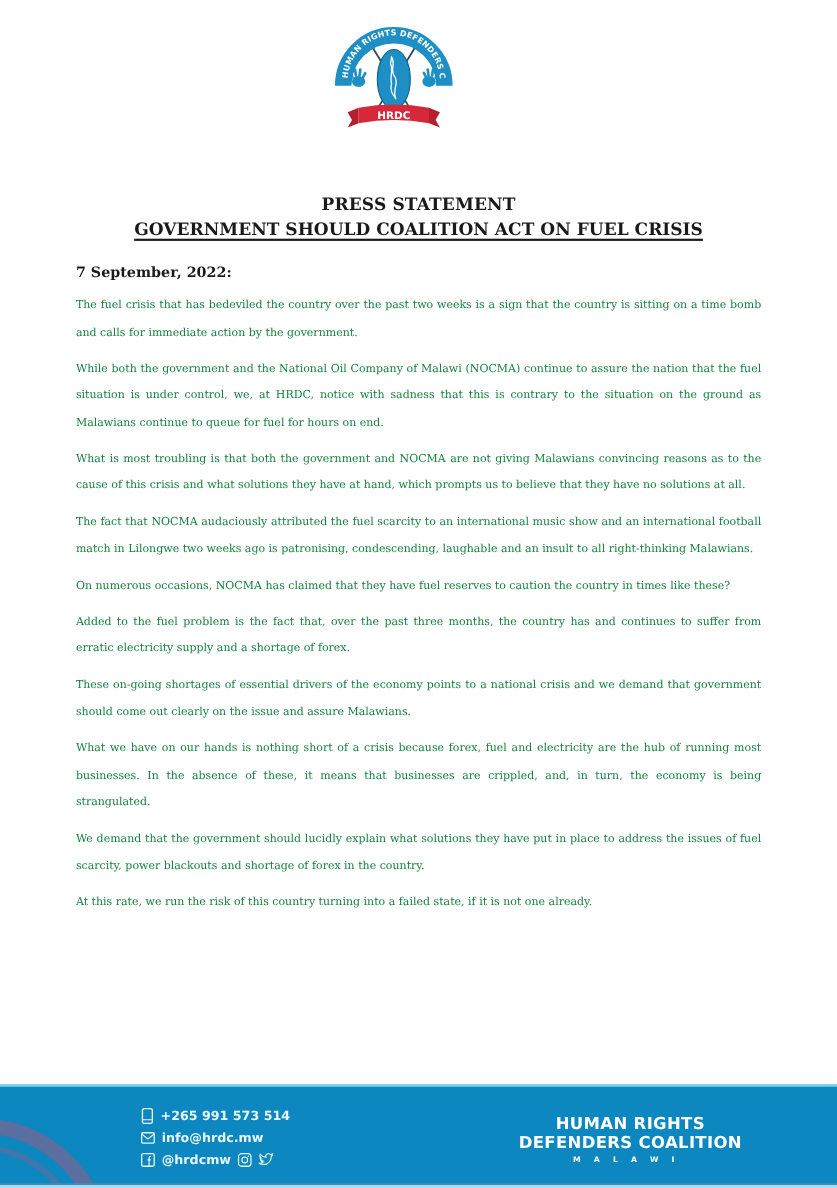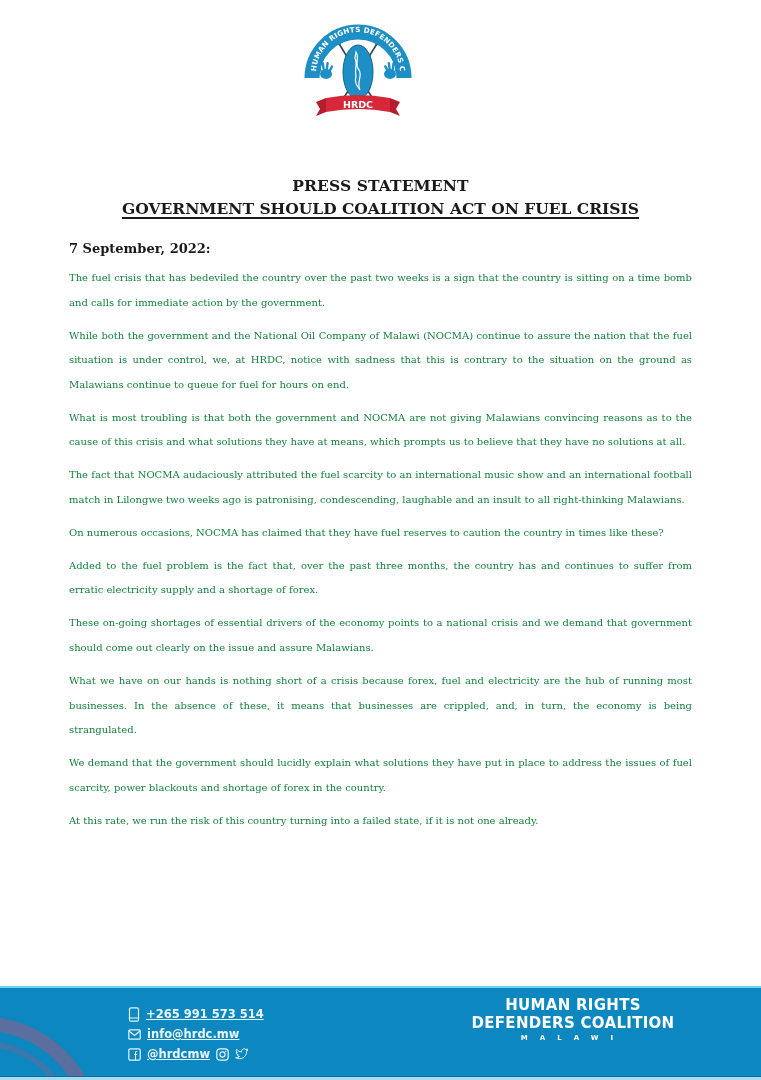--- a/index.html
+++ b/index.html
@@ -37,24 +37,24 @@
   .footer .bottom-strip {
     position: absolute; left: 0; bottom: 0; width: 100%; height: 5px; background: #a9dbef;
     border-top: 1px solid #0a6d9c;
   }
   .footer .arcs { position: absolute; left: -60px; top: 10px; }
   .contacts {
     position: absolute; left: 128px; top: 16px;
     font-family: "DejaVu Sans", "Liberation Sans", sans-serif; font-size: 11.5px;
     font-weight: bold; color: #e8f6fc; line-height: 20px;
   }
-  .contact-row { display: flex; align-items: center; gap: 6px; height: 20px; text-decoration: underline; }
+  .contact-row { display: flex; align-items: center; gap: 6px; height: 20px; }
   .contact-row svg { flex: none; }
   .org-name {
-    position: absolute; left: 448px; top: 8px; width: 250px; text-align: center;
+    position: absolute; left: 448px; top: 24px; width: 250px; text-align: center;
     font-family: "DejaVu Sans", "Liberation Sans", sans-serif; font-weight: bold;
     color: #ffffff; font-size: 15px; line-height: 18px; letter-spacing: 0.3px;
   }
   .org-name .malawi {
     display: block; font-size: 7px; letter-spacing: 12px; line-height: 10px; margin-top: 1px;
   }
 </style>
 </head>
 <body>
 
@@ -97,21 +97,21 @@
   </svg>
 </div>
 
 <div class="press-title">PRESS STATEMENT</div>
 <div class="headline"><span>GOVERNMENT SHOULD COALITION ACT ON FUEL CRISIS</span></div>
 <div class="date">7 September, 2022:</div>
 
 <div class="body-text">
   <p>The fuel crisis that has bedeviled the country over the past two weeks is a sign that the country is sitting on a time bomb and calls for immediate action by the government.</p>
   <p>While both the government and the National Oil Company of Malawi (NOCMA) continue to assure the nation that the fuel situation is under control, we, at HRDC, notice with sadness that this is contrary to the situation on the ground as Malawians continue to queue for fuel for hours on end.</p>
-  <p>What is most troubling is that both the government and NOCMA are not giving Malawians convincing reasons as to the cause of this crisis and what solutions they have at means, which prompts us to believe that they have no solutions at all.</p>
+  <p>What is most troubling is that both the government and NOCMA are not giving Malawians convincing reasons as to the cause of this crisis and what solutions they have at hand, which prompts us to believe that they have no solutions at all.</p>
   <p>The fact that NOCMA audaciously attributed the fuel scarcity to an international music show and an international football match in Lilongwe two weeks ago is patronising, condescending, laughable and an insult to all right-thinking Malawians.</p>
   <p>On numerous occasions, NOCMA has claimed that they have fuel reserves to caution the country in times like these?</p>
   <p>Added to the fuel problem is the fact that, over the past three months, the country has and continues to suffer from erratic electricity supply and a shortage of forex.</p>
   <p>These on-going shortages of essential drivers of the economy points to a national crisis and we demand that government should come out clearly on the issue and assure Malawians.</p>
   <p>What we have on our hands is nothing short of a crisis because forex, fuel and electricity are the hub of running most businesses. In the absence of these, it means that businesses are crippled, and, in turn, the economy is being strangulated.</p>
   <p>We demand that the government should lucidly explain what solutions they have put in place to address the issues of fuel scarcity, power blackouts and shortage of forex in the country.</p>
   <p>At this rate, we run the risk of this country turning into a failed state, if it is not one already.</p>
 </div>
 
 <div class="footer">

